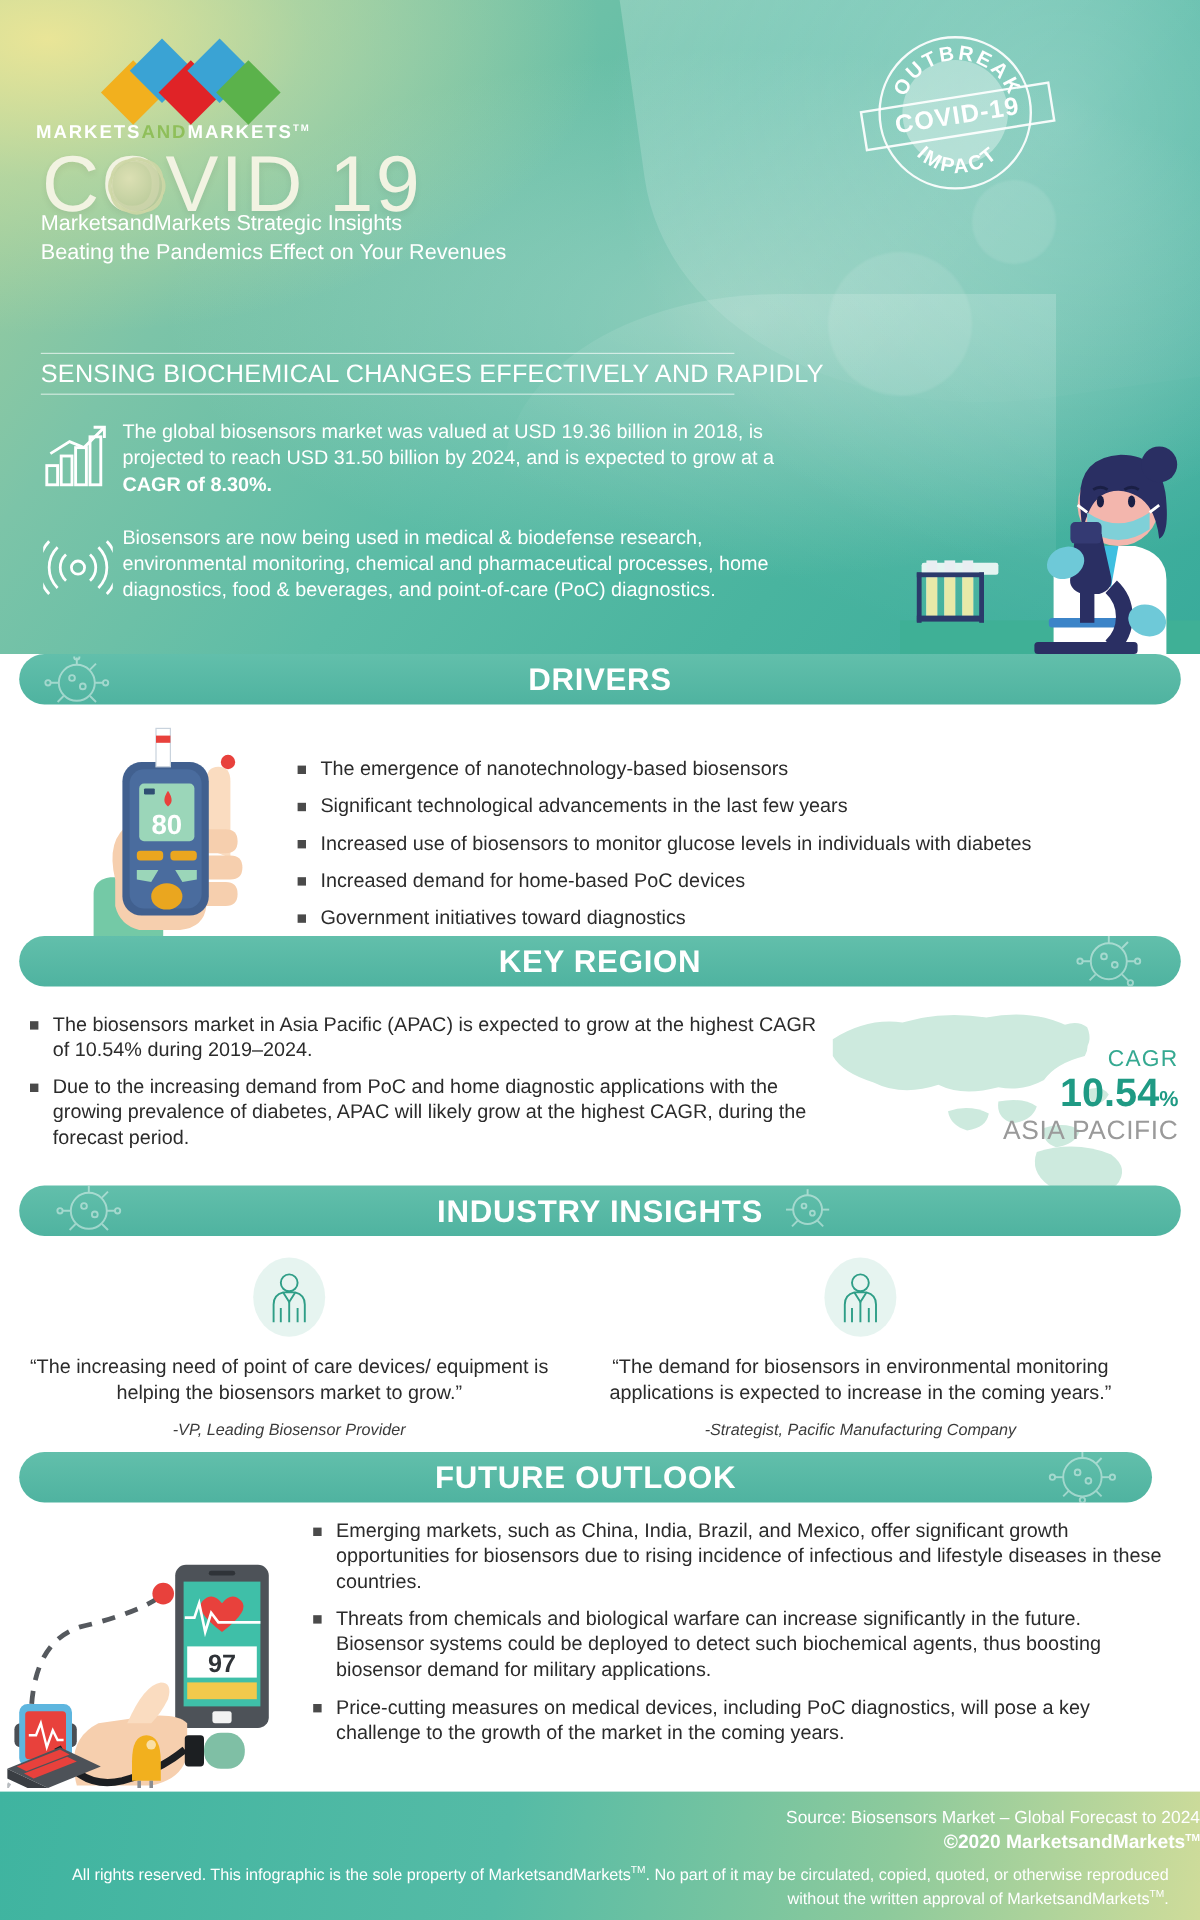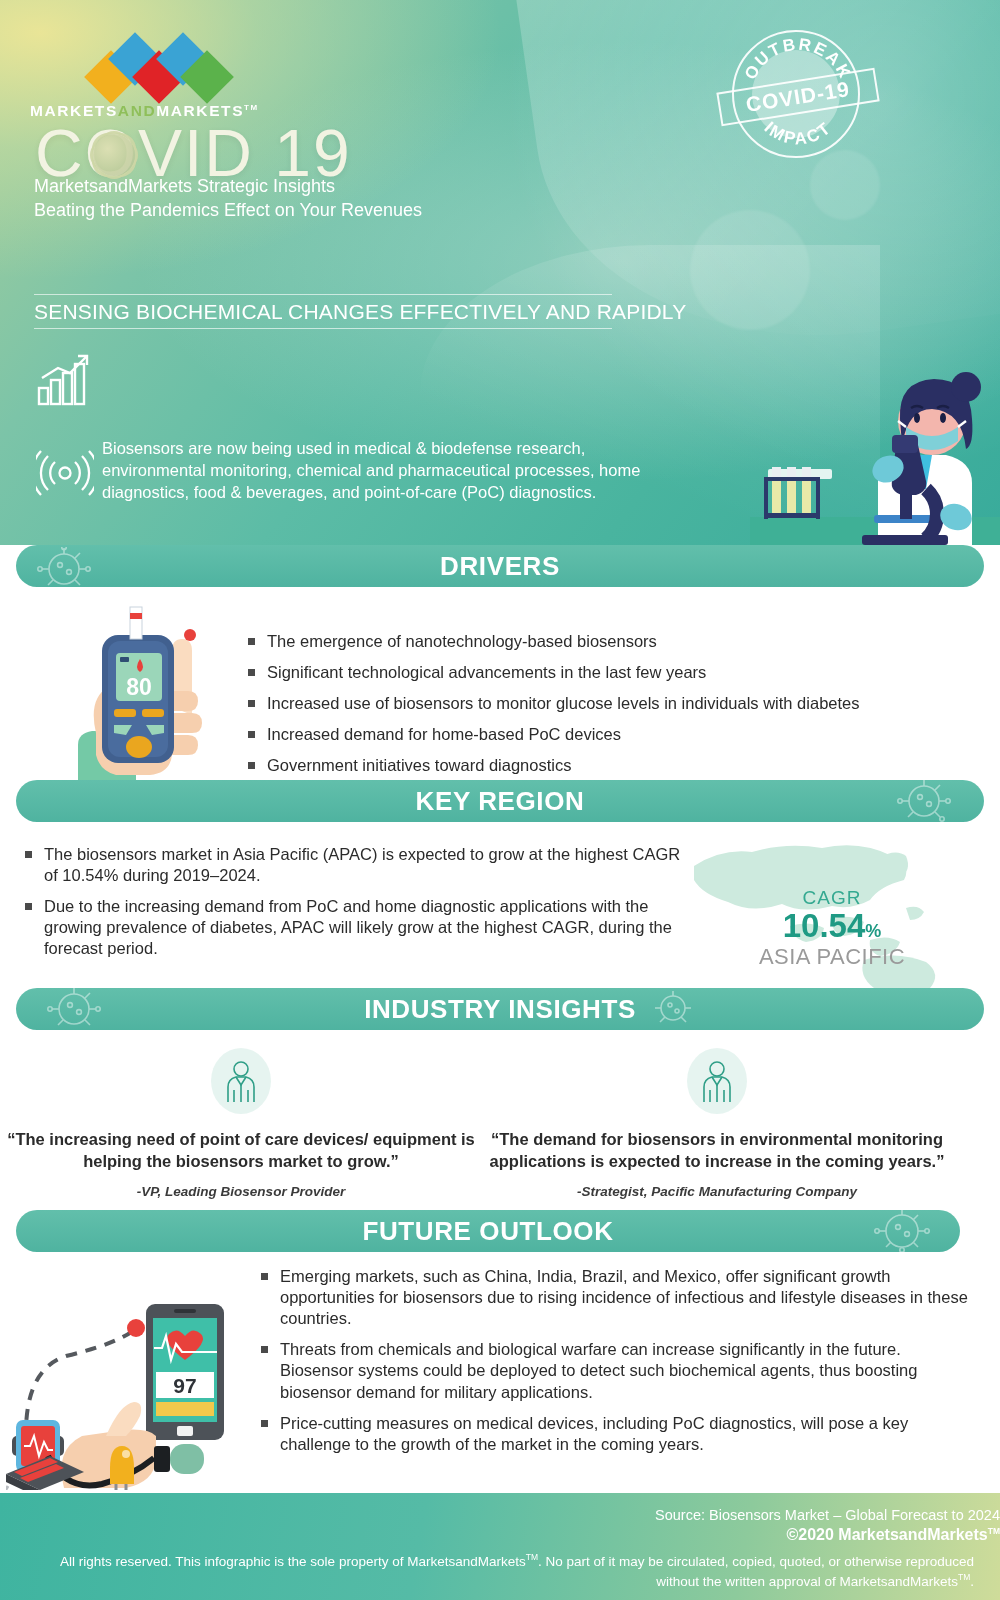--- a/index.html
+++ b/index.html
@@ -146,28 +146,28 @@
     content:""; position:absolute; left:3px; top:7px;
     width:7px; height:7px; background:#4a4a4a;
   }
   .drivers-list { position:absolute; left:245px; top:16px; width:720px;margin-top:28px; }
 
   .sec-region { position:absolute; left:0; top:780px; width:1000px; }
   .region-body { position:relative; height:185px; }
   .region-list { position:absolute; left:22px; top:22px; width:660px; }
   .region-list li { margin-bottom:14px; }
   .apac { position:absolute; right:18px; top:0px; width:300px; height:180px; }
-  .apac-label { position:absolute; left:0; top:65px; width:300px; text-align:center; }
+  .apac-label { position:absolute; left:0; top:50px; width:300px; text-align:right; }
   .apac-cagr { font-size:19px; color:#35a991; letter-spacing:1px; }
   .apac-val { font-size:33px; font-weight:bold; color:#1f9a84; line-height:1.05; }
   .apac-val span.pct { font-size:18px; font-weight:bold; }
   .apac-reg { font-size:22px; color:#9a9a9a; letter-spacing:0.5px; }
 
   .sec-insights { position:absolute; left:0; top:988px; width:1000px; }
-  .insights-body { position:relative; height:215px;font-weight:bold; }
+  .insights-body { position:relative; height:215px; }
   .quote-col { position:absolute; top:18px; width:470px; text-align:center; }
   .quote-col.left { left:6px; }
   .quote-col.right { left:482px; }
   .avatar-wrap {
     width:60px; height:66px; margin:0 auto 14px auto; border-radius:50%;
     background: rgba(141,206,185,0.22);
     display:flex; align-items:center; justify-content:center;
   }
   .quote-text { font-size:16.5px; color:#2b2b2b; line-height:1.34; }
   .quote-attr { margin-top:12px; font-size:13.5px; font-style:italic; color:#3b3b3b; }
@@ -244,20 +244,23 @@
     <svg class="ico-bars" viewBox="0 0 56 56">
       <g fill="none" stroke="#ffffff" stroke-width="2.4">
         <rect x="3" y="36" width="9" height="16"></rect>
         <rect x="15" y="28" width="9" height="24"></rect>
         <rect x="27" y="21" width="9" height="31"></rect>
         <rect x="39" y="12" width="9" height="40"></rect>
         <path d="M6 26 L22 16 L34 21 L50 5" stroke-width="2.4"></path>
         <path d="M42 4 L51 4 L51 13" stroke-width="2.4"></path>
       </g>
     </svg>
+    <div class="stat-row stat1">
+      <div class="txt"><span>The global biosensors market was valued at USD 19.36 billion in 2018, is projected to reach USD 31.50 billion by 2024, and is expected to grow at a </span><b>CAGR of 8.30%.</b></div>
+    </div>
 
     <svg class="ico-wave" viewBox="0 0 58 50">
       <g fill="none" stroke="#ffffff" stroke-width="2.3">
         <circle cx="29" cy="25" r="5.5"></circle>
         <path d="M19 14 A15 15 0 0 0 19 36"></path>
         <path d="M39 14 A15 15 0 0 1 39 36"></path>
         <path d="M12 8 A24 24 0 0 0 12 42"></path>
         <path d="M46 8 A24 24 0 0 1 46 42"></path>
         <path d="M5 3 A32 32 0 0 0 5 47"></path>
         <path d="M53 3 A32 32 0 0 1 53 47"></path>

